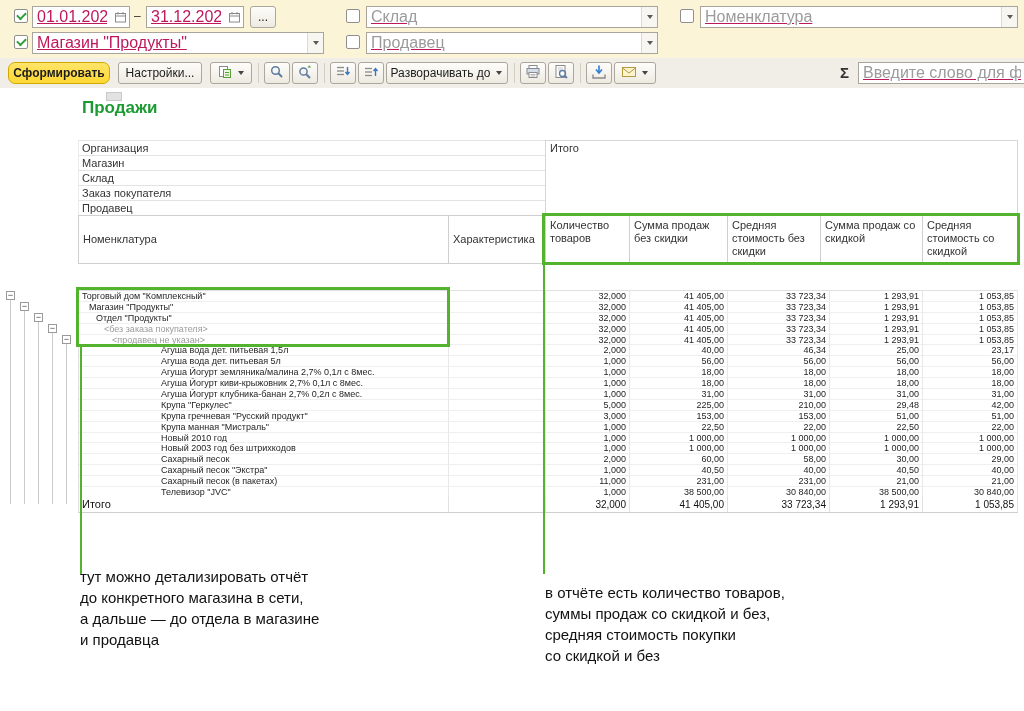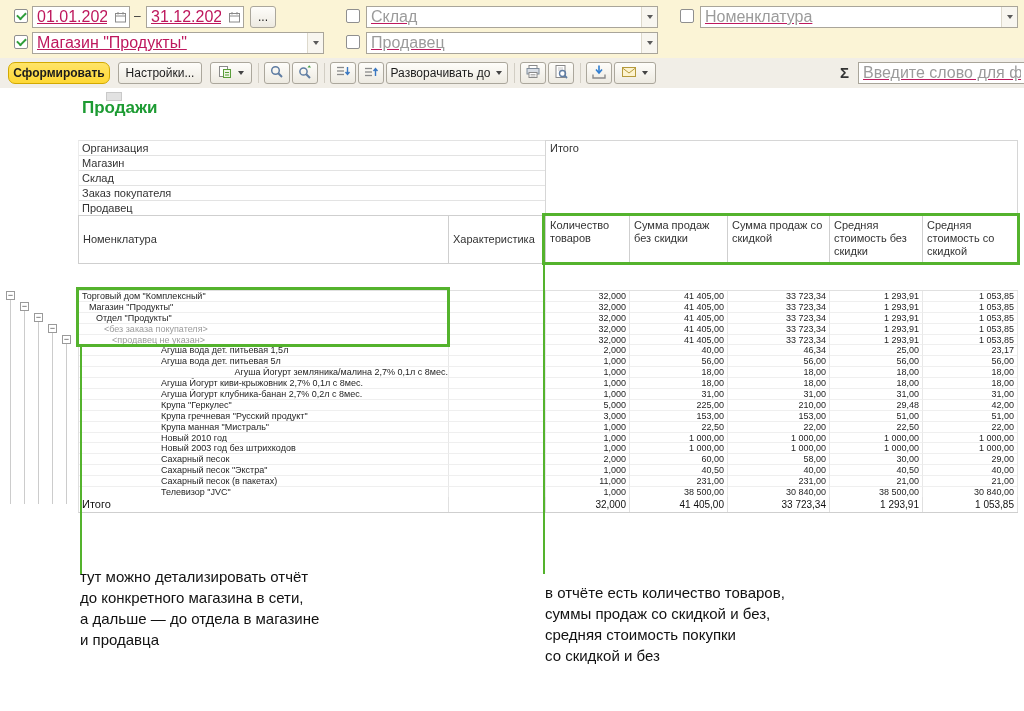--- a/index.html
+++ b/index.html
@@ -255,22 +255,22 @@
     <div class="dim-row">Заказ покупателя</div>
     <div class="dim-row">Продавец</div>
   </div>
   <div class="totals-cell">Итого</div>
 
   <div class="header-row">
     <div class="hcell vcenter wlabel">Номенклатура</div>
     <div class="hcell vcenter wchar">Характеристика</div>
     <div class="hcell c0">Количество товаров</div>
     <div class="hcell c1">Сумма продаж без скидки</div>
+    <div class="hcell c3">Средняя стоимость без скидки</div>
     <div class="hcell c2">Сумма продаж со скидкой</div>
-    <div class="hcell c3">Средняя стоимость без скидки</div>
     <div class="hcell c4">Средняя стоимость со скидкой</div>
   </div>
 
   <div class="data-block" id="rows-host">
       <div class="drow">
         <div class="dcell wlabel" style="padding-left: 3px;">Торговый дом "Комплексный"</div>
         <div class="dcell wchar"></div>
         <div class="dcell dnum c0">32,000</div>
         <div class="dcell dnum c1">41 405,00</div>
         <div class="dcell dnum c2">33 723,34</div>
@@ -325,21 +325,21 @@
       <div class="drow">
         <div class="dcell wlabel" style="padding-left: 82px;">Агуша вода дет. питьевая 5л</div>
         <div class="dcell wchar"></div>
         <div class="dcell dnum c0">1,000</div>
         <div class="dcell dnum c1">56,00</div>
         <div class="dcell dnum c2">56,00</div>
         <div class="dcell dnum c3">56,00</div>
         <div class="dcell dnum c4">56,00</div>
       </div>
       <div class="drow">
-        <div class="dcell wlabel" style="padding-left: 82px; text-align: right;">Агуша Йогурт земляника/малина 2,7% 0,1л с 8мес.</div>
+        <div class="dcell wlabel" style="padding-left: 82px;">Агуша Йогурт земляника/малина 2,7% 0,1л с 8мес.</div>
         <div class="dcell wchar"></div>
         <div class="dcell dnum c0">1,000</div>
         <div class="dcell dnum c1">18,00</div>
         <div class="dcell dnum c2">18,00</div>
         <div class="dcell dnum c3">18,00</div>
         <div class="dcell dnum c4">18,00</div>
       </div>
       <div class="drow">
         <div class="dcell wlabel" style="padding-left: 82px;">Агуша Йогурт киви-крыжовник 2,7% 0,1л с 8мес.</div>
         <div class="dcell wchar"></div>

